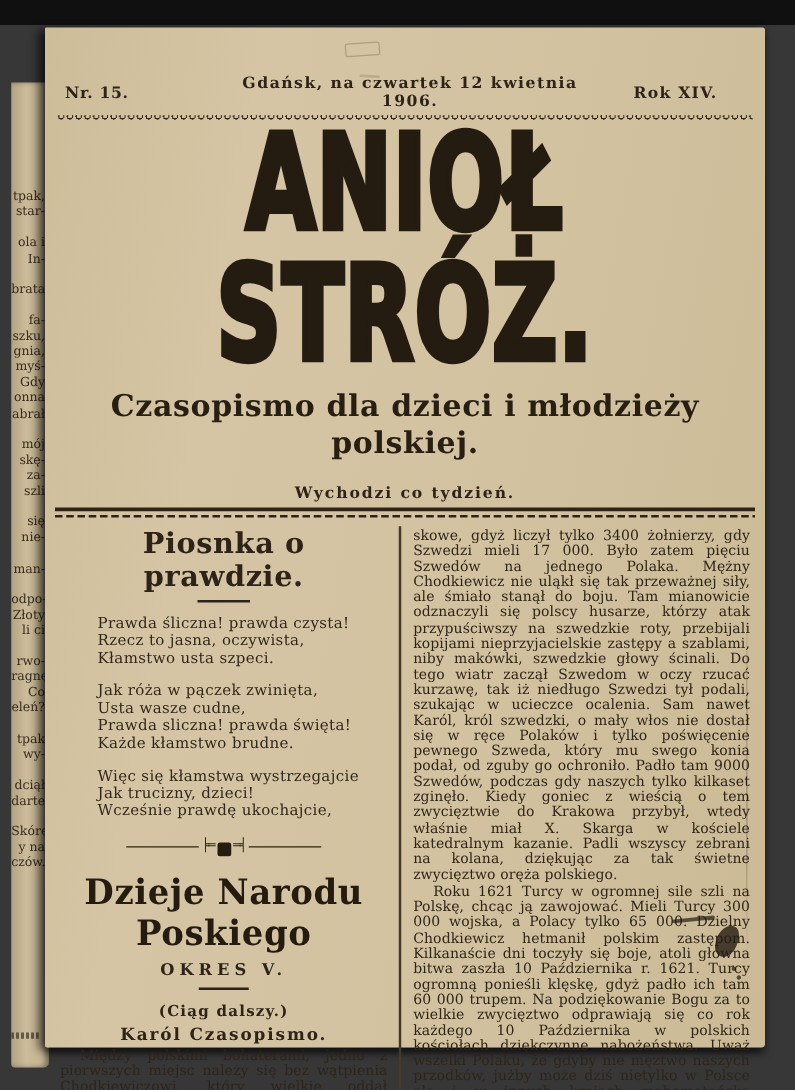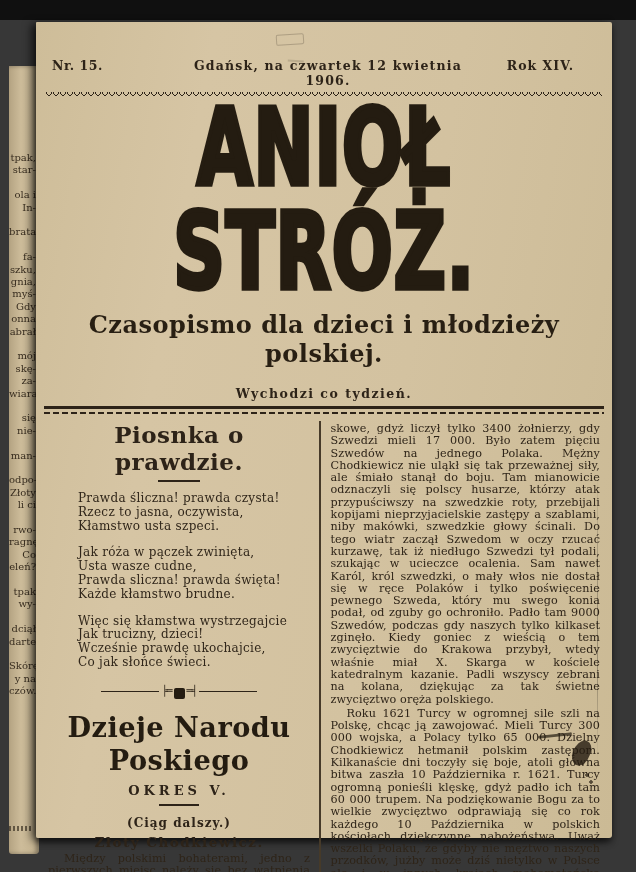--- a/index.html
+++ b/index.html
@@ -24,21 +24,21 @@
   }
   
   .page{
     position:absolute;left:36px;top:22px;width:576px;height:816px;
     background:linear-gradient(100deg,#cebd99 0%,#d6c5a4 25%,#d3c2a0 60%,#cbba95 100%);
     box-shadow:-5px 2px 8px rgba(0,0,0,.55), 0 4px 6px rgba(0,0,0,.5);
     border-radius:1px 2px 3px 2px;
     color:#2d2318;
   }
   .issue-row{
-    display:flex;align-items:flex-start;
+    display:flex;align-items:center;
     padding:36px 38px 3px 16px;
     font-size:12.5px;
   }
   .issue-no{width:120px;font-weight:bold;letter-spacing:.5px;}
   .dateline{flex:1;text-align:center;font-weight:bold;letter-spacing:1.2px;}
   .volume{width:90px;text-align:right;font-weight:bold;letter-spacing:1px;}
   .wavy-rule{
     height:4px;margin:1px 10px 0 10px;
     background:radial-gradient(circle at 3px 1px, transparent 1.6px, #2d2318 1.7px 2.6px, transparent 2.7px);
     background-size:7px 4px;background-repeat:repeat-x;
@@ -129,21 +129,21 @@
       <div class="frag">szku,</div>
       <div class="frag">gnia,</div>
       <div class="frag">myś-</div>
       <div class="frag">Gdy</div>
       <div class="frag">onna</div>
       <div class="frag">abrał</div>
       <div class="frag"></div>
       <div class="frag">mój</div>
       <div class="frag">skę-</div>
       <div class="frag">za-</div>
-      <div class="frag">wiara</div>
+      <div class="frag">szli</div>
       <div class="frag"></div>
       <div class="frag">się</div>
       <div class="frag">nie-</div>
       <div class="frag"></div>
       <div class="frag">man-</div>
       <div class="frag"></div>
       <div class="frag">odpo-</div>
       <div class="frag">Złoty</div>
       <div class="frag">li ci</div>
       <div class="frag"></div>
@@ -201,36 +201,35 @@
       <div class="line">Jak róża w pączek zwinięta,</div>
           <div class="line">Usta wasze cudne,</div>
           <div class="line">Prawda sliczna! prawda święta!</div>
           <div class="line">Każde kłamstwo brudne.</div>
         </div>
       <div class="stanza">
 
       <div class="line">Więc się kłamstwa wystrzegajcie</div>
           <div class="line">Jak trucizny, dzieci!</div>
           <div class="line">Wcześnie prawdę ukochajcie,</div>
-          <div class="line">Co jak słońce świeci.</div>
         </div>
 
       <div class="ornament">
         <span class="orn-line"></span>
         <span class="orn-mid">╞═</span>
         <span class="orn-core"></span>
         <span class="orn-mid">═╡</span>
         <span class="orn-line"></span>
       </div>
 
       <div class="article-title">Dzieje Narodu Poskiego</div>
       <div class="chapter">OKRES V.</div>
       <div class="chapter-rule"></div>
       <div class="continuation">(Ciąg dalszy.)</div>
-      <div class="subheading">Złoty Chodkiewicz.</div>
+      <div class="subheading">Karól Czasopismo.</div>
       <p class="body-par">Między polskimi bohaterami, jedno z pierwszych miejsc należy się bez wątpienia Chodkiewiczowi, który wielkie oddał przysługi swej Ojczyznie, broniąc mężnie mieczem jej posiadłości. Dwie sławne bitwy, które wygrał Chodkiewicz czynią jego imię w dziejach polskich wiekopomnem.</p>
 
     </div>
 
     <div class="col-divider"></div>
 
     <div class="col-right">
       <p class="body-par no-indent">skowe, gdyż liczył tylko 3400 żołnierzy, gdy Szwedzi mieli 17 000. Było zatem pięciu Szwedów na jednego Polaka. Mężny Chodkiewicz nie uląkł się tak przeważnej siły, ale śmiało stanął do boju. Tam mianowicie odznaczyli się polscy husarze, którzy atak przypuściwszy na szwedzkie roty, przebijali kopijami nieprzyjacielskie zastępy a szablami, niby makówki, szwedzkie głowy ścinali. Do tego wiatr zaczął Szwedom w oczy rzucać kurzawę, tak iż niedługo Szwedzi tył podali, szukając w ucieczce ocalenia. Sam nawet Karól, król szwedzki, o mały włos nie dostał się w ręce Polaków i tylko poświęcenie pewnego Szweda, który mu swego konia podał, od zguby go ochroniło. Padło tam 9000 Szwedów, podczas gdy naszych tylko kilkaset zginęło. Kiedy goniec z wieścią o tem zwycięztwie do Krakowa przybył, wtedy właśnie miał X. Skarga w kościele katedralnym kazanie. Padli wszyscy zebrani na kolana, dziękując za tak świetne zwycięztwo oręża polskiego.</p>
       <p class="body-par">Roku 1621 Turcy w ogromnej sile szli na Polskę, chcąc ją zawojować. Mieli Turcy 300 000 wojska, a Polacy tylko 65 000. Dzielny Chodkiewicz hetmanił polskim zastępom. Kilkanaście dni toczyły się boje, atoli główna bitwa zaszła 10 Października r. 1621. Turcy ogromną ponieśli klęskę, gdyż padło ich tam 60 000 trupem. Na podziękowanie Bogu za to wielkie zwycięztwo odprawiają się co rok każdego 10 Października w polskich kościołach dziękczynne nabożeństwa. Uważ wszelki Polaku, że gdyby nie męztwo naszych przodków, jużby może dziś nietylko w Polsce ale i w innych krajach mahometańska panowała wiara. Chodkiewicz zakończył chrobry żywot pod Chocimem.</p>
 

